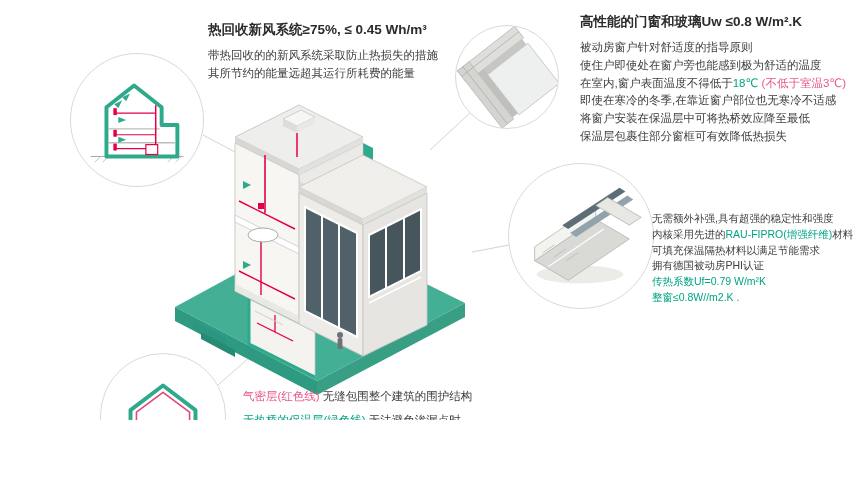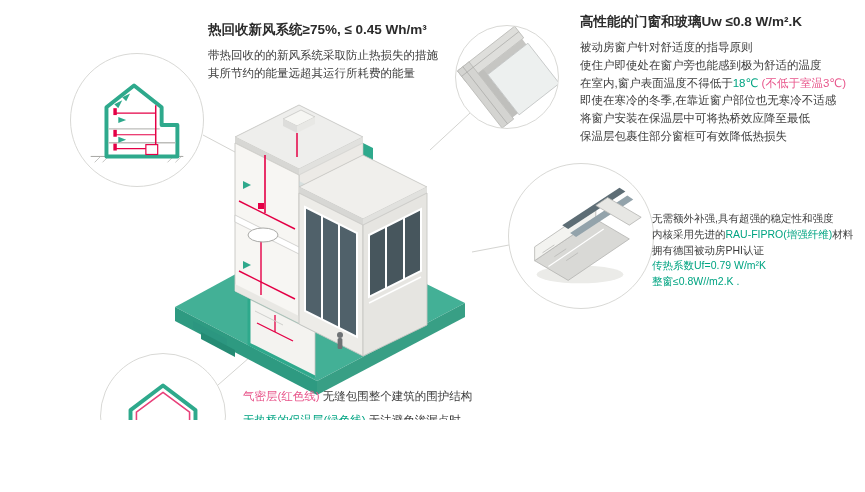--- a/index.html
+++ b/index.html
@@ -180,20 +180,21 @@
     <div class="line">使住户即使处在窗户旁也能感到极为舒适的温度</div>
     <div class="line"><span>在室内,窗户表面温度不得低于</span><span class="green bold">18℃</span><span class="pink"> (不低于室温3℃)</span></div>
     <div class="line">即使在寒冷的冬季,在靠近窗户部位也无寒冷不适感</div>
     <div class="line">将窗户安装在保温层中可将热桥效应降至最低</div>
     <div class="line">保温层包裹住部分窗框可有效降低热损失</div>
   </div>
 
   <div class="tb tb-material" style="left:652px;top:211px;width:212px">
     <div class="line">无需额外补强,具有超强的稳定性和强度</div>
     <div class="line"><span>内核采用先进的</span><span class="green bold">RAU-FIPRO(增强纤维)</span><span>材料</span></div>
+    <div class="line">可填充保温隔热材料以满足节能需求</div>
     <div class="line">拥有德国被动房PHI认证</div>
     <div class="line green bold">传热系数Uf=0.79 W/m²K</div>
     <div class="line green bold">整窗≤0.8W//m2.K .</div>
   </div>
 
   <div class="tb" style="left:243px;top:388px;width:320px">
     <div class="line"><span class="pink">气密层(红色线)</span><span> 无缝包围整个建筑的围护结构</span></div>
     <div class="gap"></div>
     <div class="line"><span class="green">无热桥的保温层(绿色线)</span><span> 无法避免渗漏点时</span></div>
     <div class="line">也应采用导热最慢的组件和材料</div>

